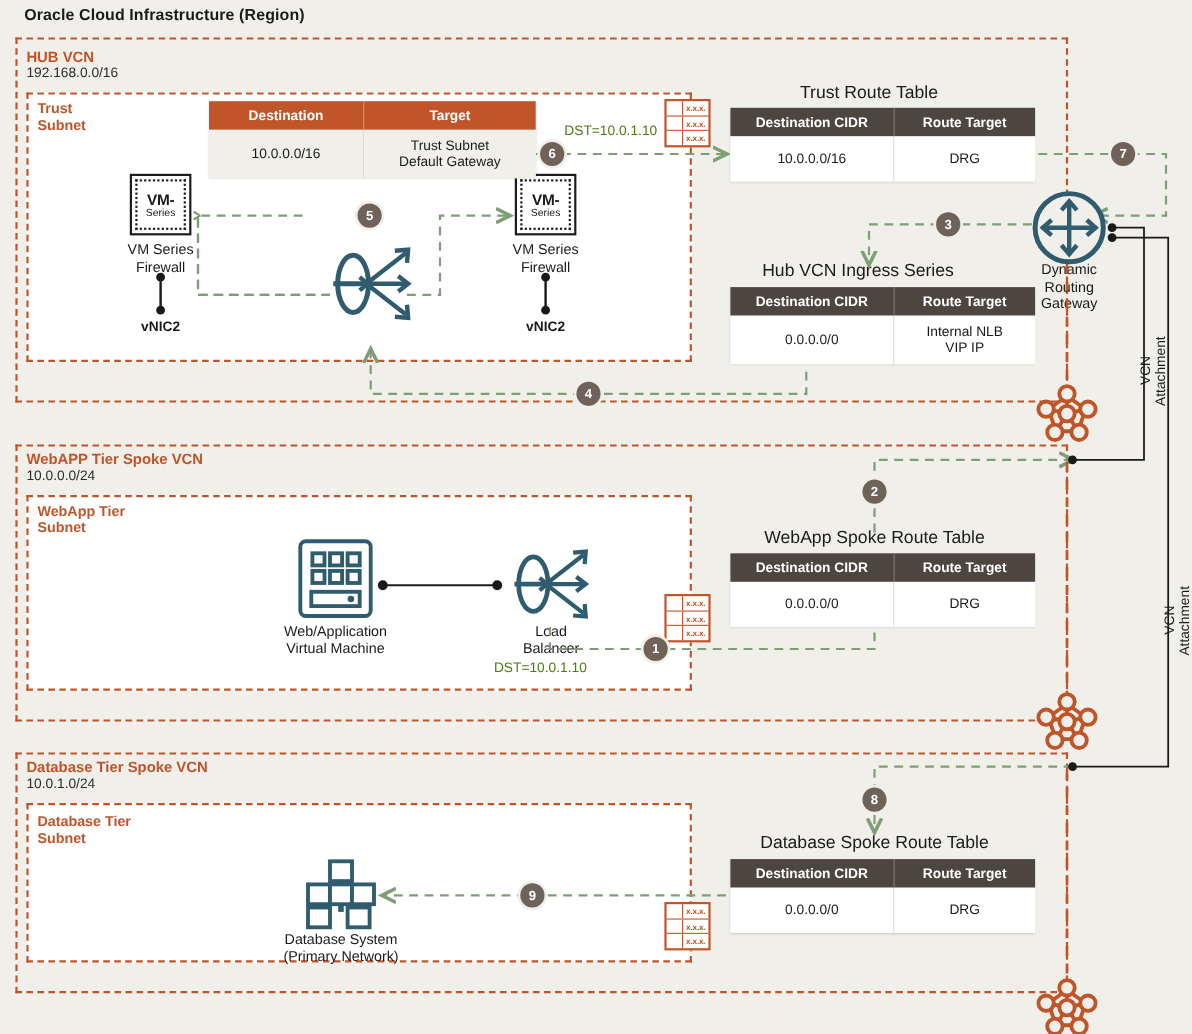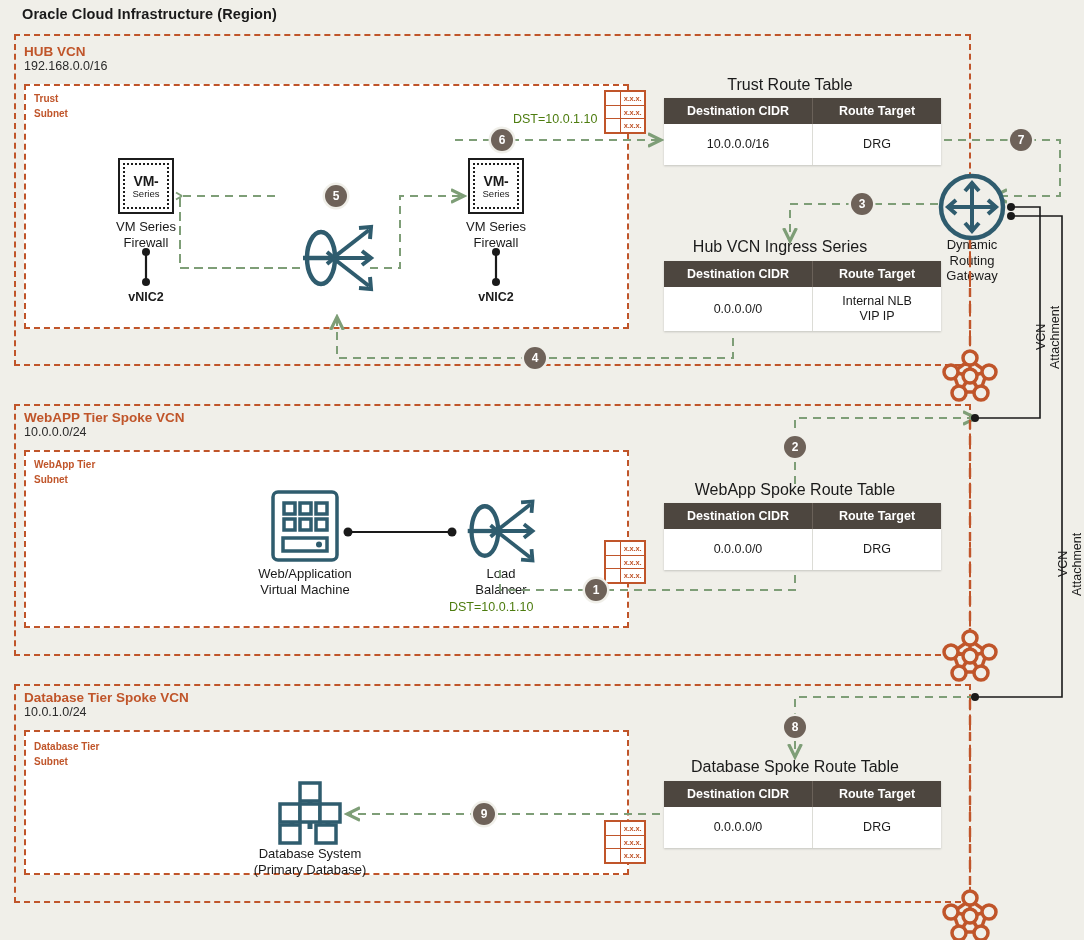--- a/index.html
+++ b/index.html
@@ -33,21 +33,21 @@
   }
   .vcn-name{
     font-size:13.5px;font-weight:bold;color:#c0552a;
     line-height:15px;
   }
   .vcn-cidr{
     font-size:12.5px;font-weight:normal;color:#2b2b2b;
     line-height:15px;
   }
   .subnet-name{
-    font-size:10px;font-weight:bold;color:#c0552a;
+    font-size:13px;font-weight:bold;color:#c0552a;
     line-height:14.5px;
   }
 
   
   .rt-title{
     font-size:16px;color:#1a1a1a;text-align:center;white-space:nowrap;
   }
   table.rt{
     border-collapse:collapse;
     font-size:12.5px;
@@ -216,20 +216,35 @@
     <div class="vcn-name">HUB VCN</div>
     <div class="vcn-cidr">192.168.0.0/16</div>
   </div>
 
   <div class="abs subnet-box" style="left:24px;top:84px;width:605px;height:245px;"></div>
   <div class="abs" style="left:34px;top:92px;">
     <div class="subnet-name">Trust</div>
     <div class="subnet-name">Subnet</div>
   </div>
 
+  <div class="abs" style="left:190px;top:92px;z-index:12;">
+    <table class="rt rt-orange">
+      <tbody>
+          <tr>
+        <th style="width:120px">Destination</th>
+        <th style="width:136px">Target</th>
+      </tr>
+      <tr>
+        <td>10.0.0.0/16</td>
+        <td style="white-space:pre-line">Trust Subnet
+Default Gateway</td>
+      </tr>
+    </tbody>
+      </table>
+  </div>
 
   <div class="abs vmseries" style="left:118px;top:158px;">
     <div class="vmseries-inner">
       <span class="t1">VM-</span>
       <span class="t2">Series</span>
     </div>
   </div>
   <div class="abs node-label" style="left:86px;top:219px;width:120px;">
     <div>VM Series</div>
     <div>Firewall</div>
@@ -510,21 +525,21 @@
         <rect x="8" y="23" width="20" height="18"></rect>
         <rect x="28" y="23" width="20" height="18"></rect>
         <rect x="48" y="23" width="20" height="18"></rect>
         <rect x="8" y="44" width="20" height="18"></rect>
         <rect x="44" y="44" width="20" height="18"></rect>
       </g>
     </svg>
   </div>
   <div class="abs node-label" style="left:230px;top:846px;width:160px;">
     <div>Database System</div>
-    <div>(Primary Database)</div>
+    <div>(Primary Network)</div>
   </div>
 
   <div class="abs rticon" style="left:604px;top:820px;z-index:13;">
     <div class="r">
         <div class="c1"></div>
         <div class="c2">x.x.x.</div>
       </div>
     <div class="r">
         <div class="c1"></div>
         <div class="c2">x.x.x.</div>

